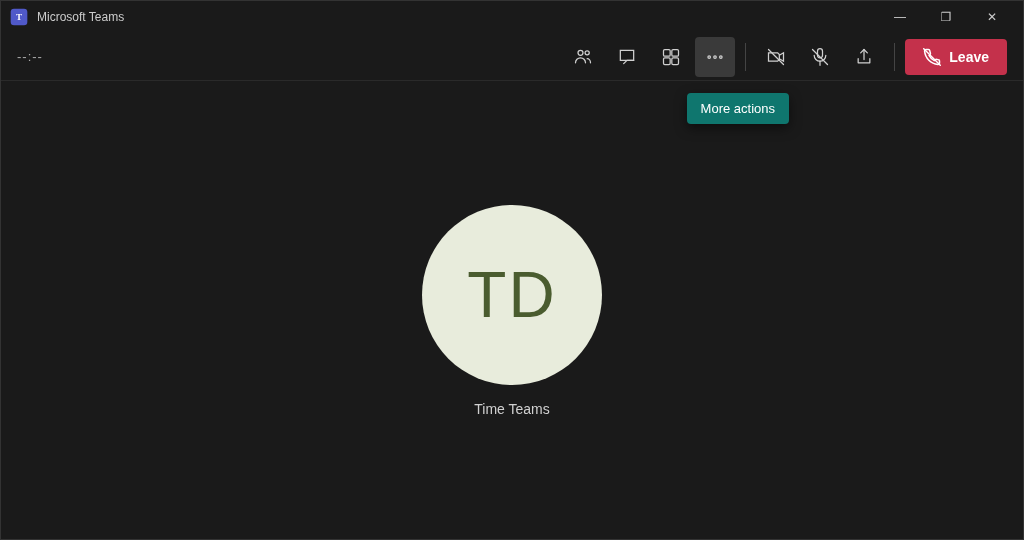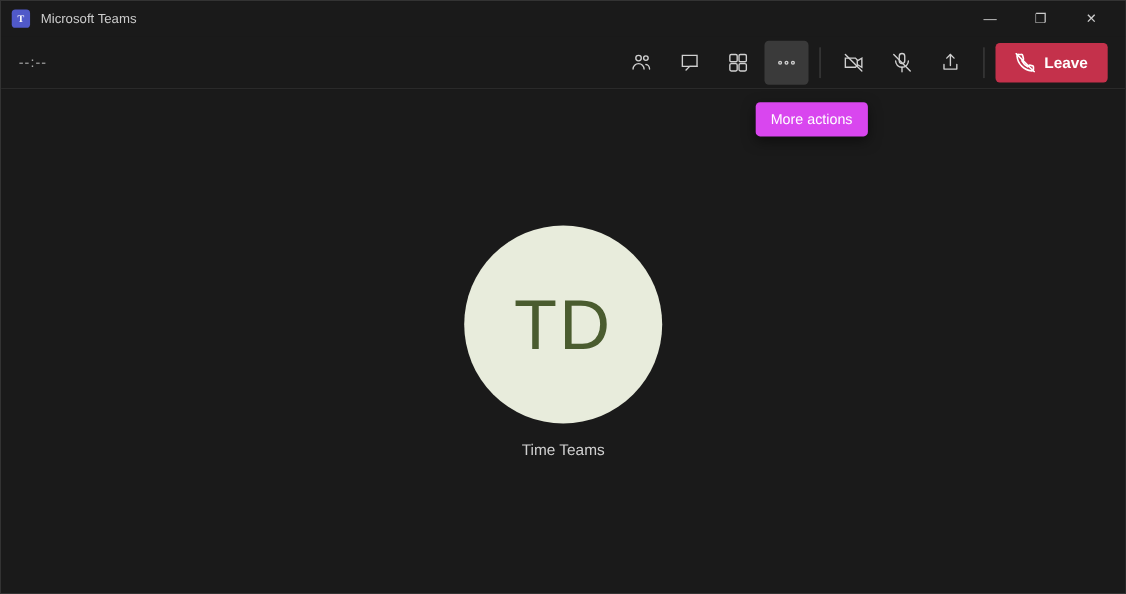--- a/index.html
+++ b/index.html
@@ -123,21 +123,21 @@
       align-items: center;
       justify-content: center;
       position: relative;
     }
 
     
     .more-actions-popup {
       position: absolute;
       top: 12px;
       right: 234px;
-      background: #d946ef;
+      background: #0f766e;
       color: #fff;
       padding: 8px 14px;
       border-radius: 4px;
       font-size: 13px;
       white-space: nowrap;
       box-shadow: 0 4px 12px rgba(0,0,0,0.5);
       z-index: 10;
     }
 
     

